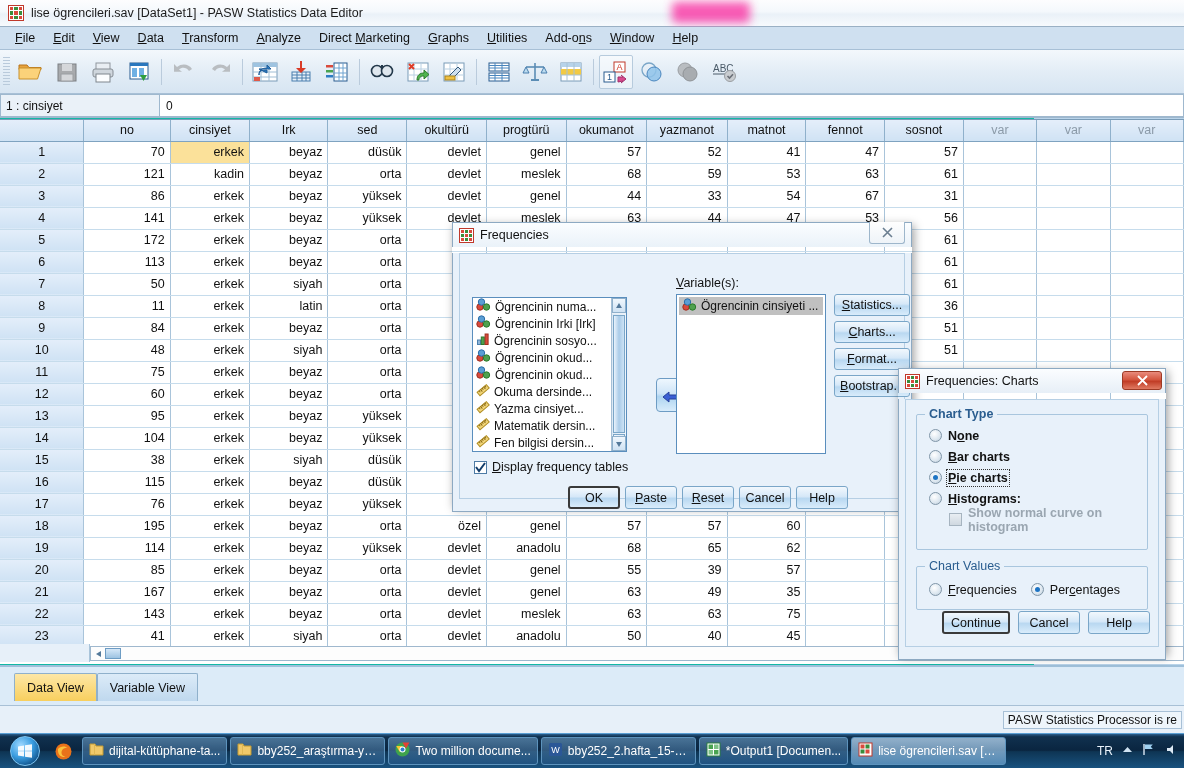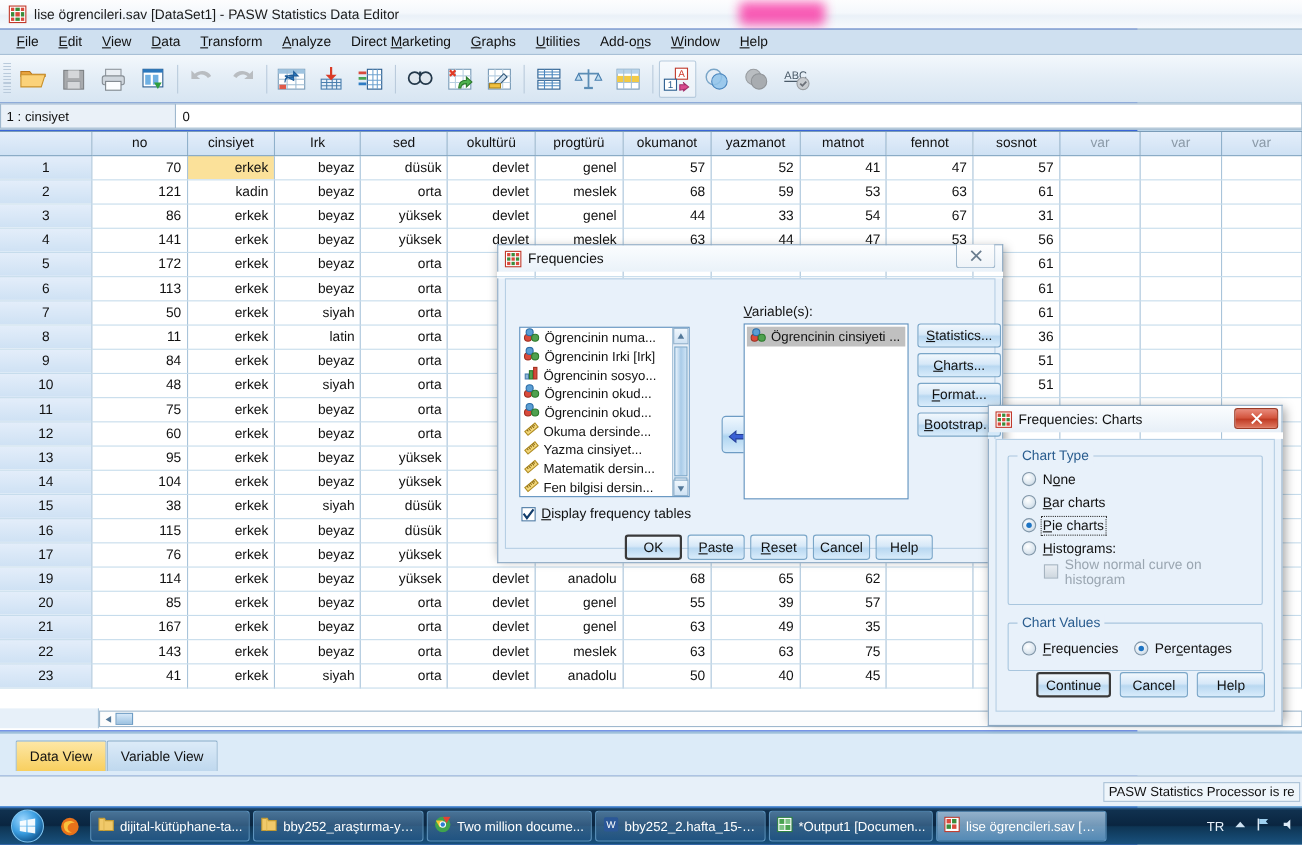--- a/index.html
+++ b/index.html
@@ -7,21 +7,21 @@
     margin: 0; padding: 0;
     width: 1184px; height: 768px;
     overflow: hidden;
     font-family: "Liberation Sans", sans-serif;
     font-size: 12px;
     background: #b9d4ea;
   }
   #app {
     position: relative;
     width: 1034px; height: 768px;
-    background: #1d4ed8;
+    background: #14b8a6;
   }
 
   
   .titlebar {
     position: absolute; left: 0; top: 0; width: 1184px; height: 27px;
     background: linear-gradient(to bottom, #fdfdfe 0%, #f4f8fc 45%, #eaf1f8 55%, #f7fafd 100%);
     border-bottom: 1px solid #9ab0c4;
     display: flex; align-items: center;
   }
   .title-icon {
@@ -847,20 +847,37 @@
             <th class="rowhdr" style="width: 90px;">17</th>
             <td class="num" style="width: 92px;">76</td>
             <td class="num" style="width: 82px;">erkek</td>
             <td class="num" style="width: 82px;">beyaz</td>
             <td class="num" style="width: 82px;">yüksek</td>
             <td class="num" style="width: 82px;"></td>
             <td class="num" style="width: 82px;"></td>
             <td class="num" style="width: 82px;"></td>
             <td class="num" style="width: 82px;"></td>
             <td class="num" style="width: 82px;"></td>
+            <td class="num" style="width: 82px;"></td>
+            <td class="num" style="width: 82px;"></td>
+            <td class="blank" style="width: 78px;"></td>
+            <td class="blank" style="width: 78px;"></td>
+            <td class="blank" style="width: 78px;"></td>
+          </tr>
+          <tr>
+            <th class="rowhdr" style="width: 90px;">18</th>
+            <td class="num" style="width: 92px;">195</td>
+            <td class="num" style="width: 82px;">erkek</td>
+            <td class="num" style="width: 82px;">beyaz</td>
+            <td class="num" style="width: 82px;">orta</td>
+            <td class="num" style="width: 82px;">özel</td>
+            <td class="num" style="width: 82px;">genel</td>
+            <td class="num" style="width: 82px;">57</td>
+            <td class="num" style="width: 82px;">57</td>
+            <td class="num" style="width: 82px;">60</td>
             <td class="num" style="width: 82px;"></td>
             <td class="num" style="width: 82px;"></td>
             <td class="blank" style="width: 78px;"></td>
             <td class="blank" style="width: 78px;"></td>
             <td class="blank" style="width: 78px;"></td>
           </tr>
           <tr>
             <th class="rowhdr" style="width: 90px;">19</th>
             <td class="num" style="width: 92px;">114</td>
             <td class="num" style="width: 82px;">erkek</td>
@@ -1151,21 +1168,21 @@
       <span class="t">Frequencies: Charts</span>
       <div class="xbtn-red">
         <svg width="11" height="11" viewBox="0 0 11 11">
           <path d="M1 1l9 9M10 1l-9 9" stroke="#fff" stroke-width="1.8"></path>
         </svg>
       </div>
     </div>
     <div class="dlg-body" style="height:261px;">
       <div class="dlg-inner">
 
-        <div class="groupbox" style="left:10px; top:14px; width:232px; height:136px;">
+        <div class="groupbox" style="left:10px; top:14px; width:232px; height:136px;font-weight:bold;">
           <div class="legend">Chart Type</div>
           <div style="padding:10px 0 0 12px;">
             <div class="radio-row">
               <span class="radio"></span>
               <span>N<u>o</u>ne</span>
             </div>
             <div class="radio-row">
               <span class="radio"></span>
               <span><u>B</u>ar charts</span>
             </div>

